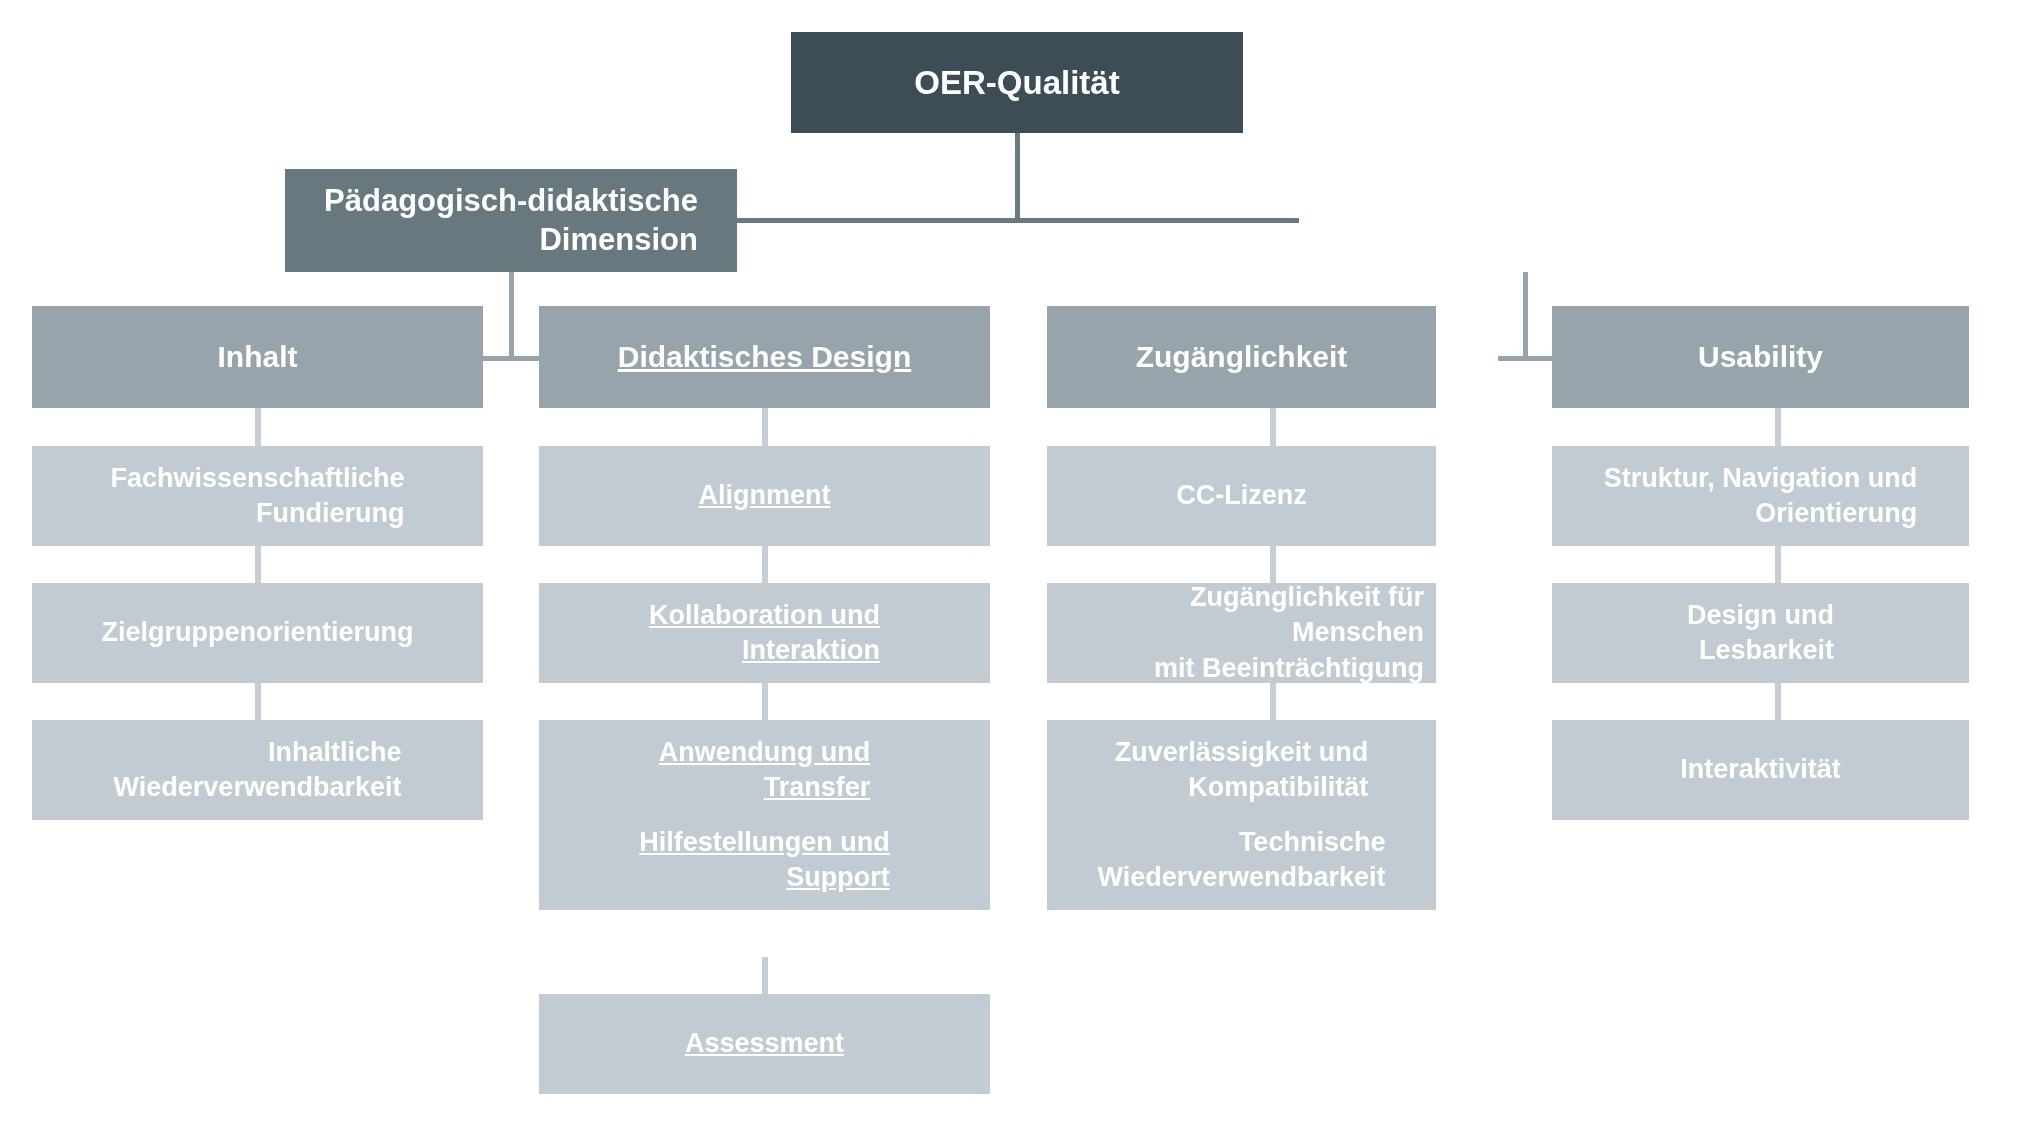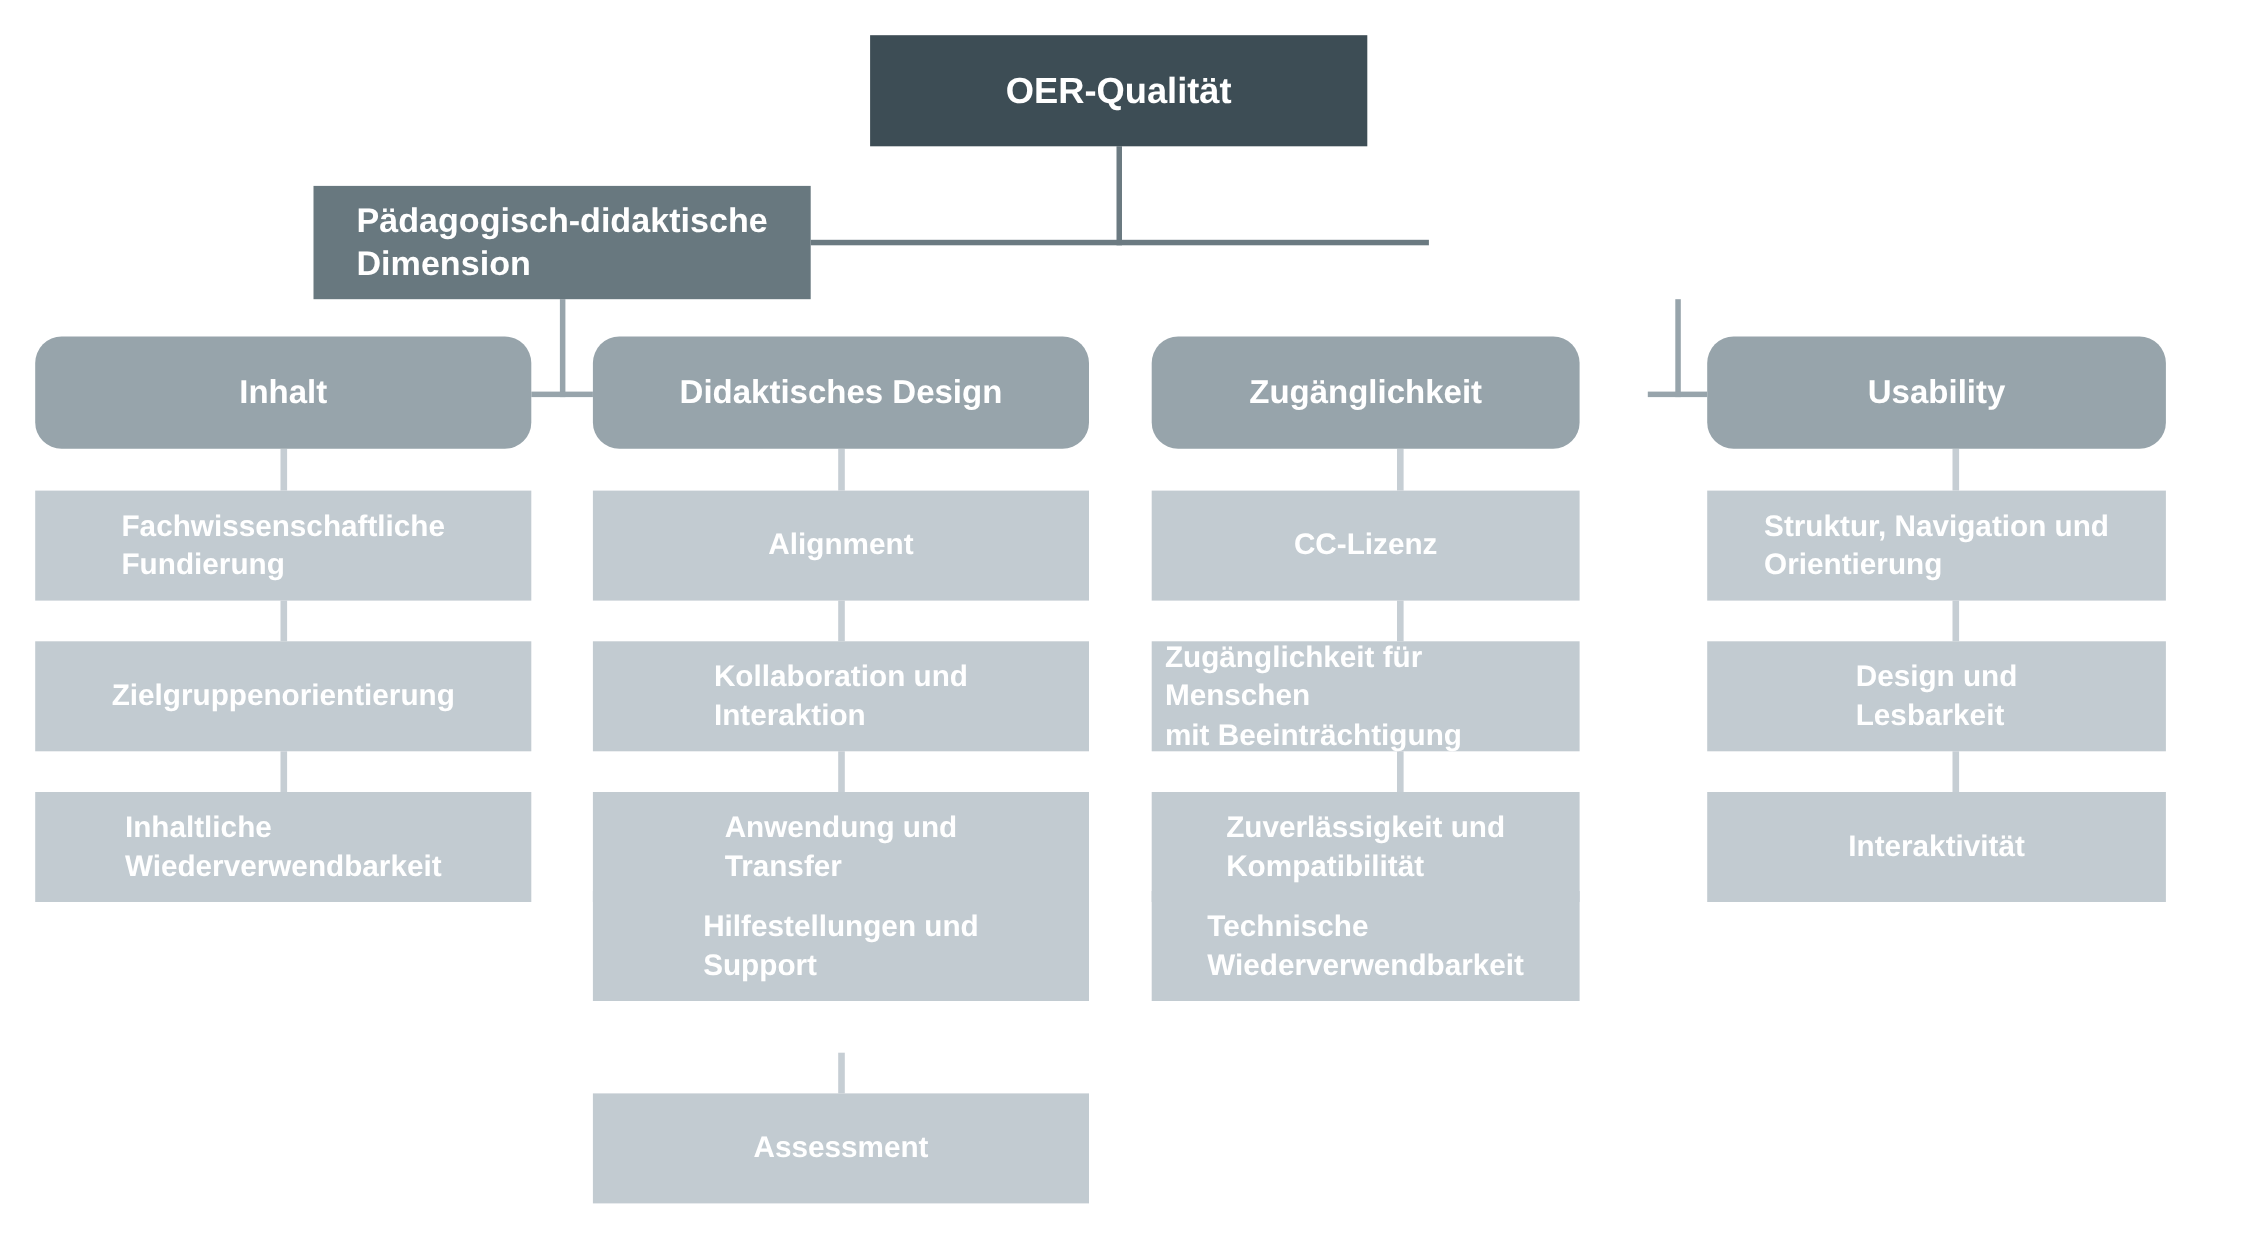--- a/index.html
+++ b/index.html
@@ -3,31 +3,31 @@
 <meta charset="utf-8">
 <style>
   html,body{margin:0;padding:0;background:var(--page-bg,#ffffff);}
   .canvas{
     position:relative;width:2044px;height:1132px;overflow:hidden;
     background:var(--page-bg,#ffffff);
     font-family:"Liberation Sans","DejaVu Sans",sans-serif;
   }
   .box{
     position:absolute;display:flex;align-items:center;justify-content:center;
-    text-align:left;color:var(--text-color,#ffffff);font-weight:700;
+    text-align:right;color:var(--text-color,#ffffff);font-weight:700;
     white-space:pre-line;box-sizing:border-box;padding:0 12px;
   }
   .l1{left:791px;top:32px;width:452px;height:101px;background:var(--root-bg,#3d4d55);font-size:33px;}
   .l2{top:169px;width:452px;height:103px;background:var(--dimension-bg,#68787f);font-size:31px;line-height:1.25;}
   .l2.left{left:285px;}
   .l2.right{left:1299px;}
-  .hdr{top:306px;height:102px;background:var(--category-bg,#97a4ab);font-size:30px;border-radius:24px;}
+  .hdr{top:306px;height:102px;background:var(--category-bg,#97a4ab);font-size:30px;}
   .leaf{height:100px;background:var(--item-bg,#c2cbd1);font-size:27px;line-height:1.3;}
   .c1{left:32px;width:451px;}
-  .c2{left:539px;width:451px;}
+  .c2{left:539px;width:451px;text-decoration:underline;}
   .c3{left:1047px;width:389px;}
   .c4{left:1552px;width:417px;}
   .r1{top:446px;}.r2{top:583px;}.r3{top:720px;}.r4{top:810px;}.r5{top:994px;}
   .line{position:absolute;}
   .line.dark{background:var(--connector-dark,#6b7a81);}
   .line.mid{background:var(--connector-mid,#97a4ab);}
   .line.light{background:var(--connector-light,#c6ced4);}
 </style>
 </head>
 <body>

